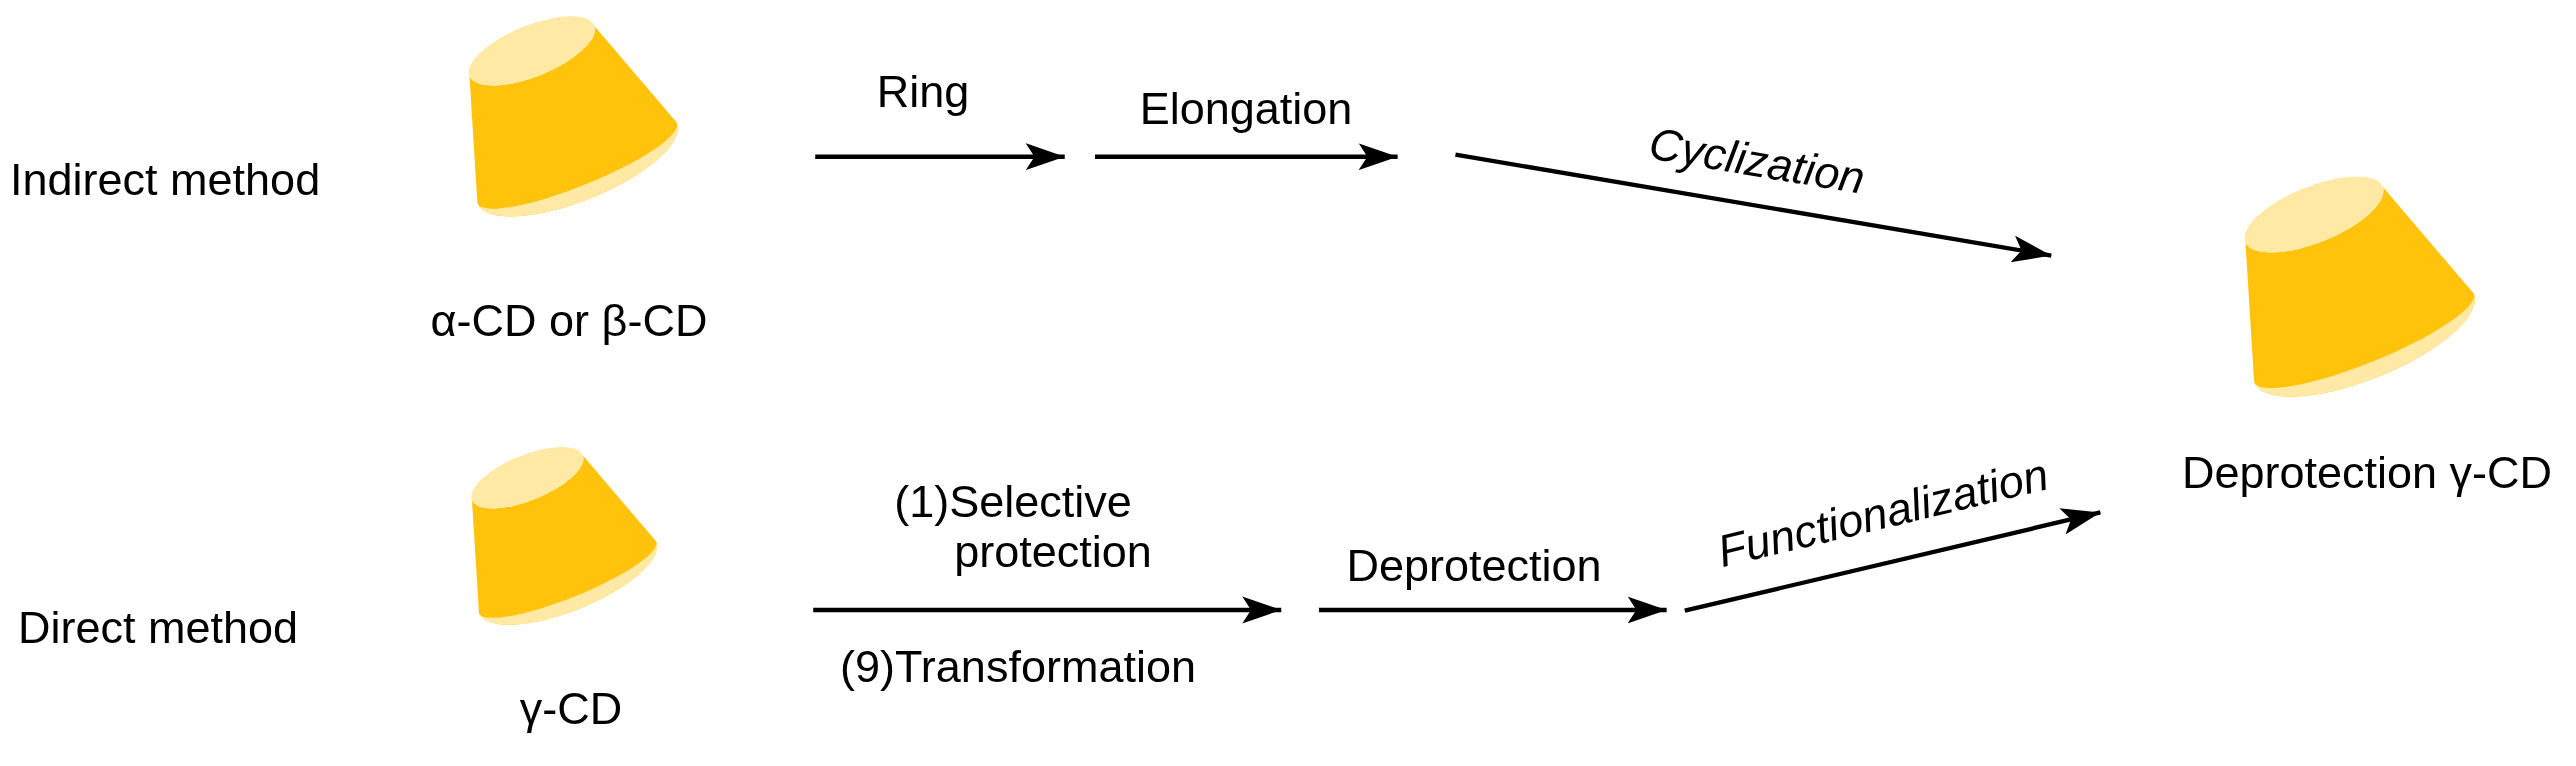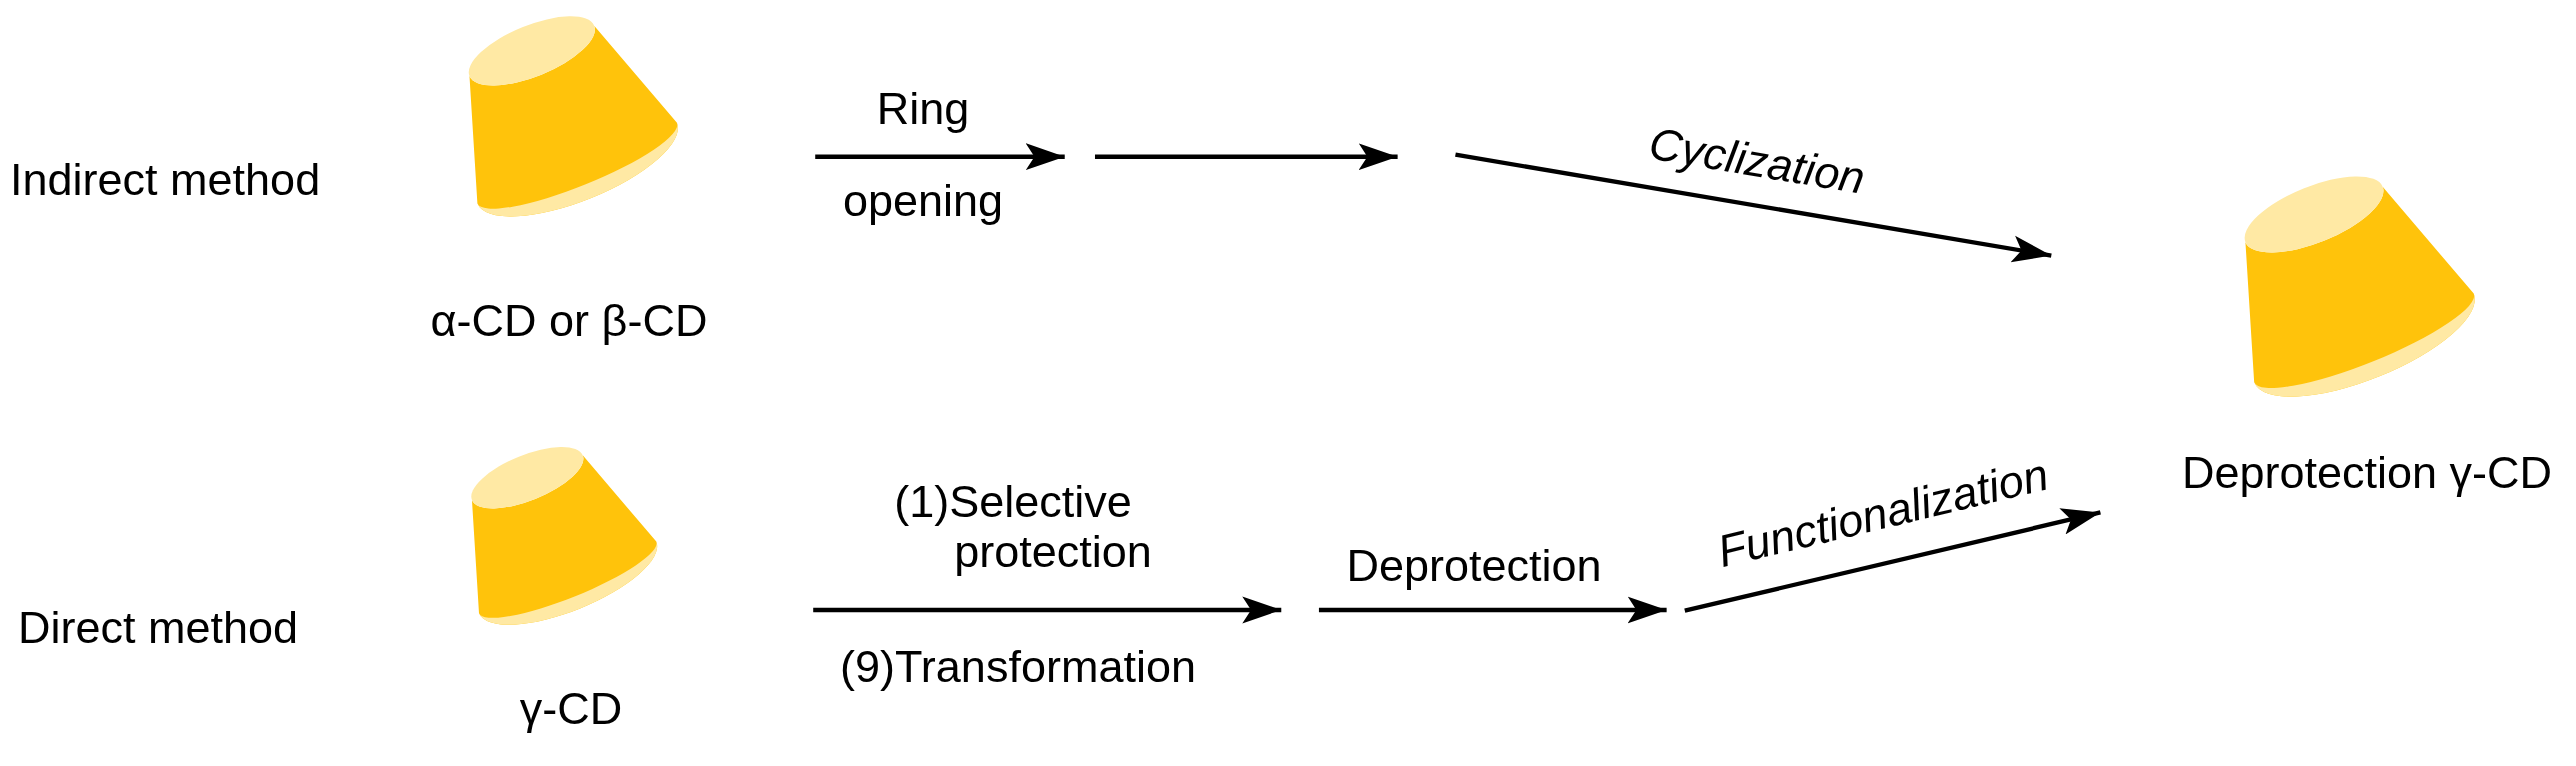--- a/index.html
+++ b/index.html
@@ -81,24 +81,24 @@
   <div class="lbl left-anchor" style="left:10px;top:180px">Indirect method</div>
 
   <div class="lbl" style="left:569px;top:321px">α-CD or β-CD</div>
 
   <div class="lbl left-anchor" style="left:18px;top:628px">Direct method</div>
 
   <div class="lbl" style="left:571px;top:709px">γ-CD</div>
 
   <div class="lbl" style="left:2367px;top:473px">Deprotection γ-CD</div>
 
-  <div class="lbl" style="left:923px;top:109px">Ring</div>
+  <div class="lbl" style="left:923px;top:92px">Ring</div>
 
-  <div class="lbl" style="left:923px;top:201px">opening</div>
 
+  <div class="lbl" style="left:1246px;top:109px">Elongation</div>
 
   <div class="lbl rot-cyc" style="left:1757px;top:161px">Cyclization</div>
 
   <div class="lbl" style="left:1013px;top:502px">(1)Selective</div>
 
   <div class="lbl" style="left:1053px;top:552px">protection</div>
 
   <div class="lbl" style="left:1018px;top:667px">(9)Transformation</div>
 
   <div class="lbl" style="left:1474px;top:566px">Deprotection</div>

